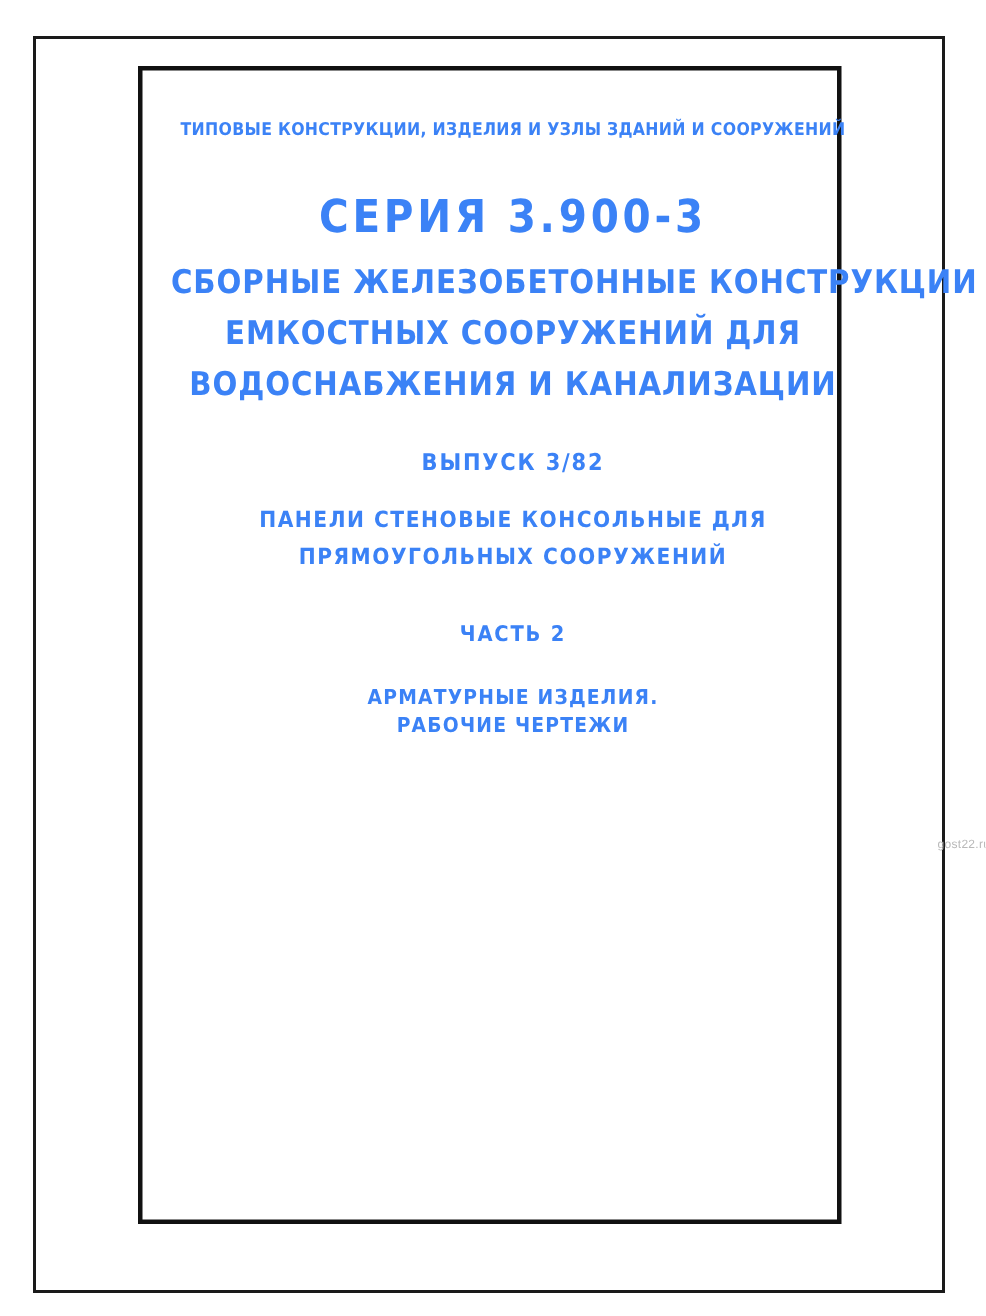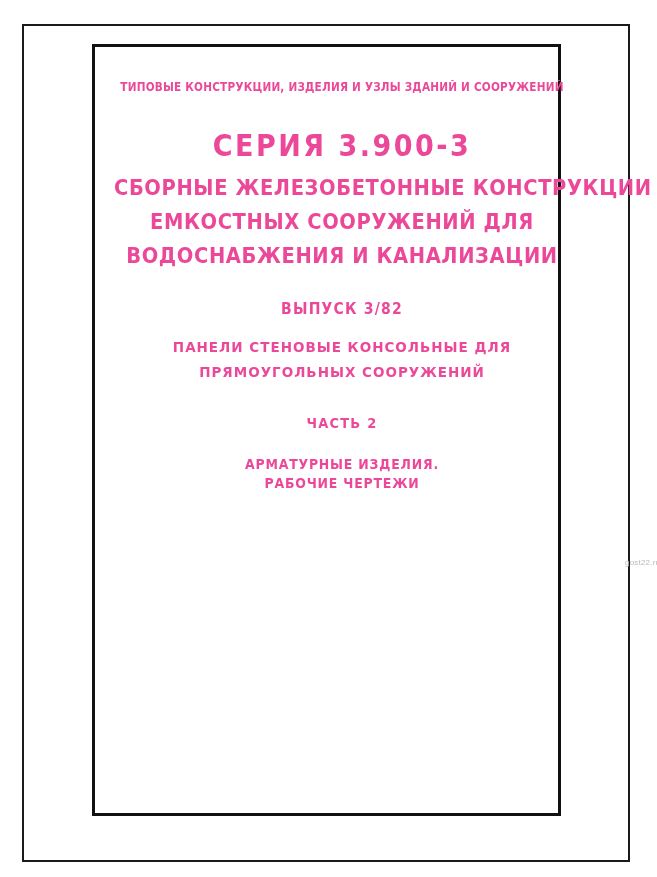--- a/index.html
+++ b/index.html
@@ -39,21 +39,21 @@
 
   .content {
     position: absolute;
     left: 92px;
     top: 44px;
     width: 500px;
     height: 772px;
     box-sizing: border-box;
     padding: 30px 22px 0 22px;
     text-align: center;
-    color: #ec4899;
+    color: #3b82f6;
   }
 
   .line {
     display: block;
     font-family: "DejaVu Sans", sans-serif;
     font-weight: 700;
     letter-spacing: 0.5px;
     white-space: nowrap;
   }
 

